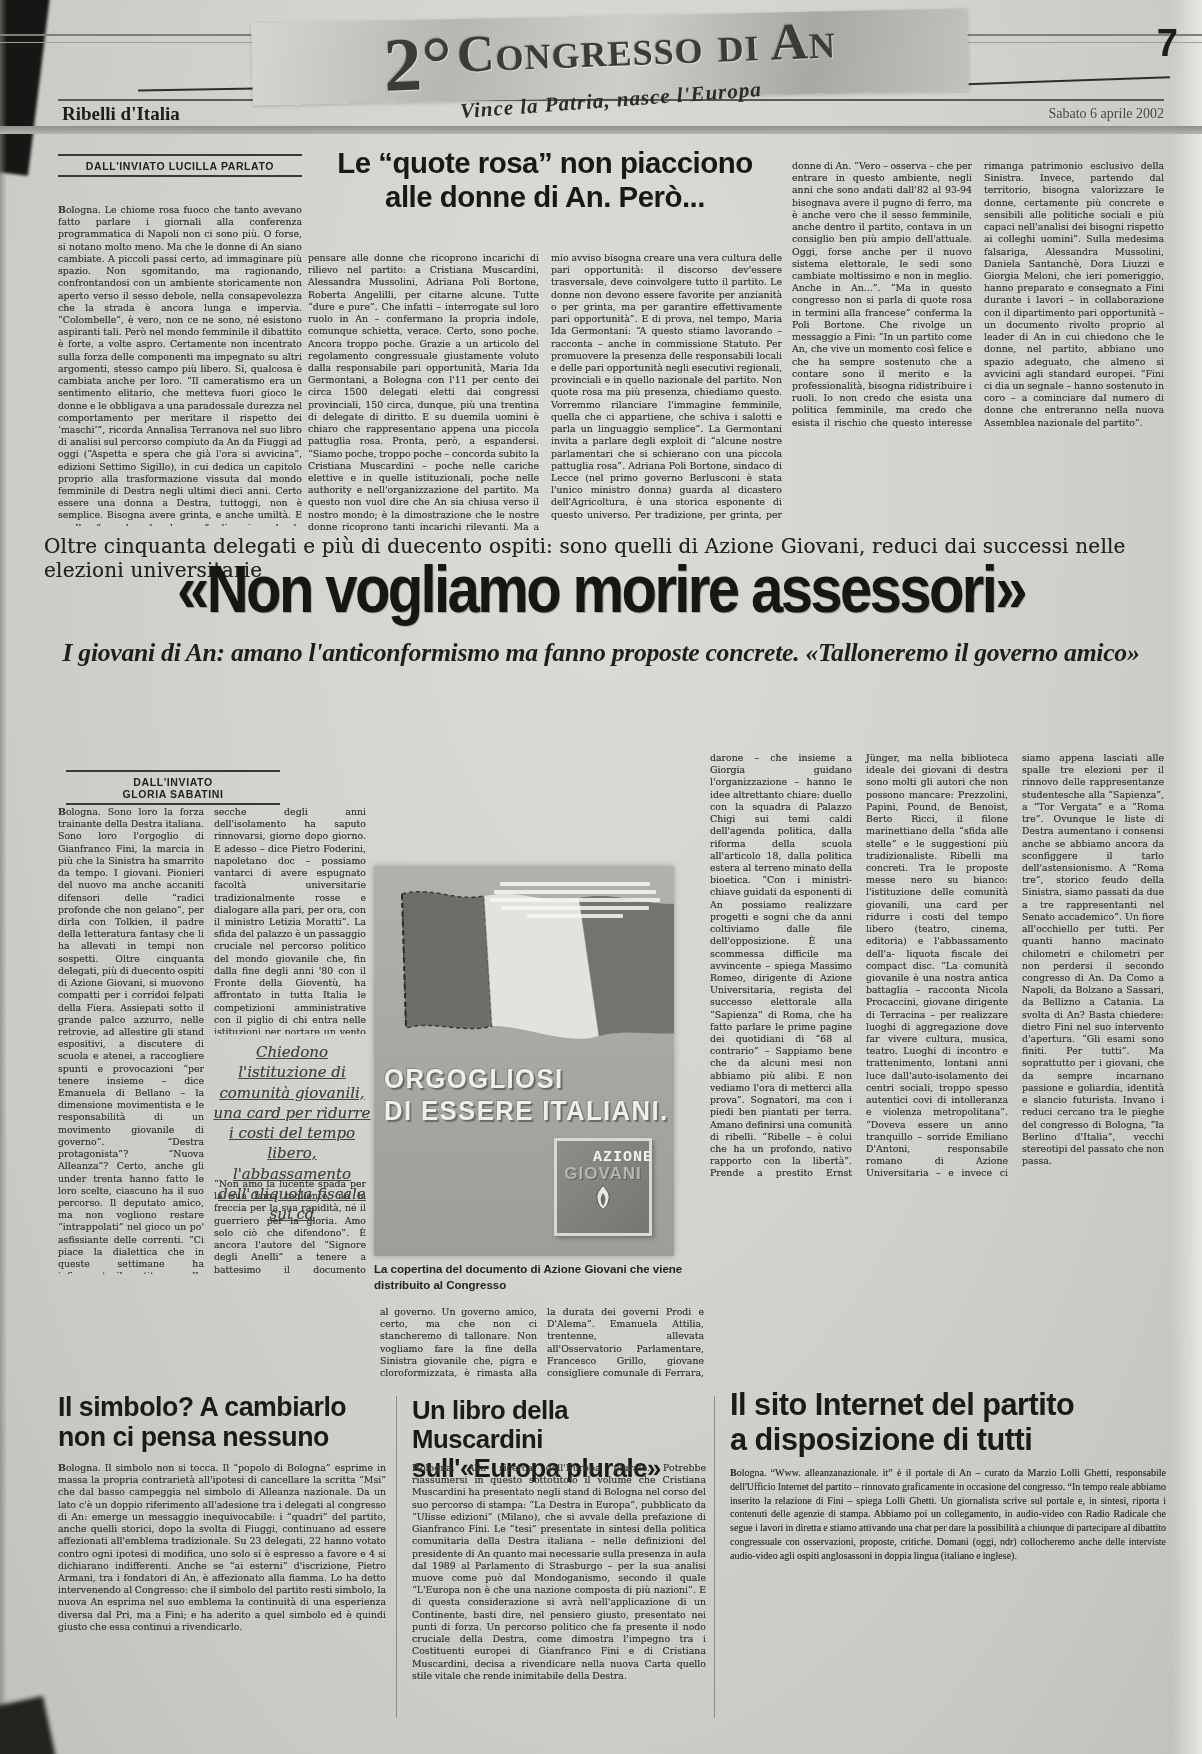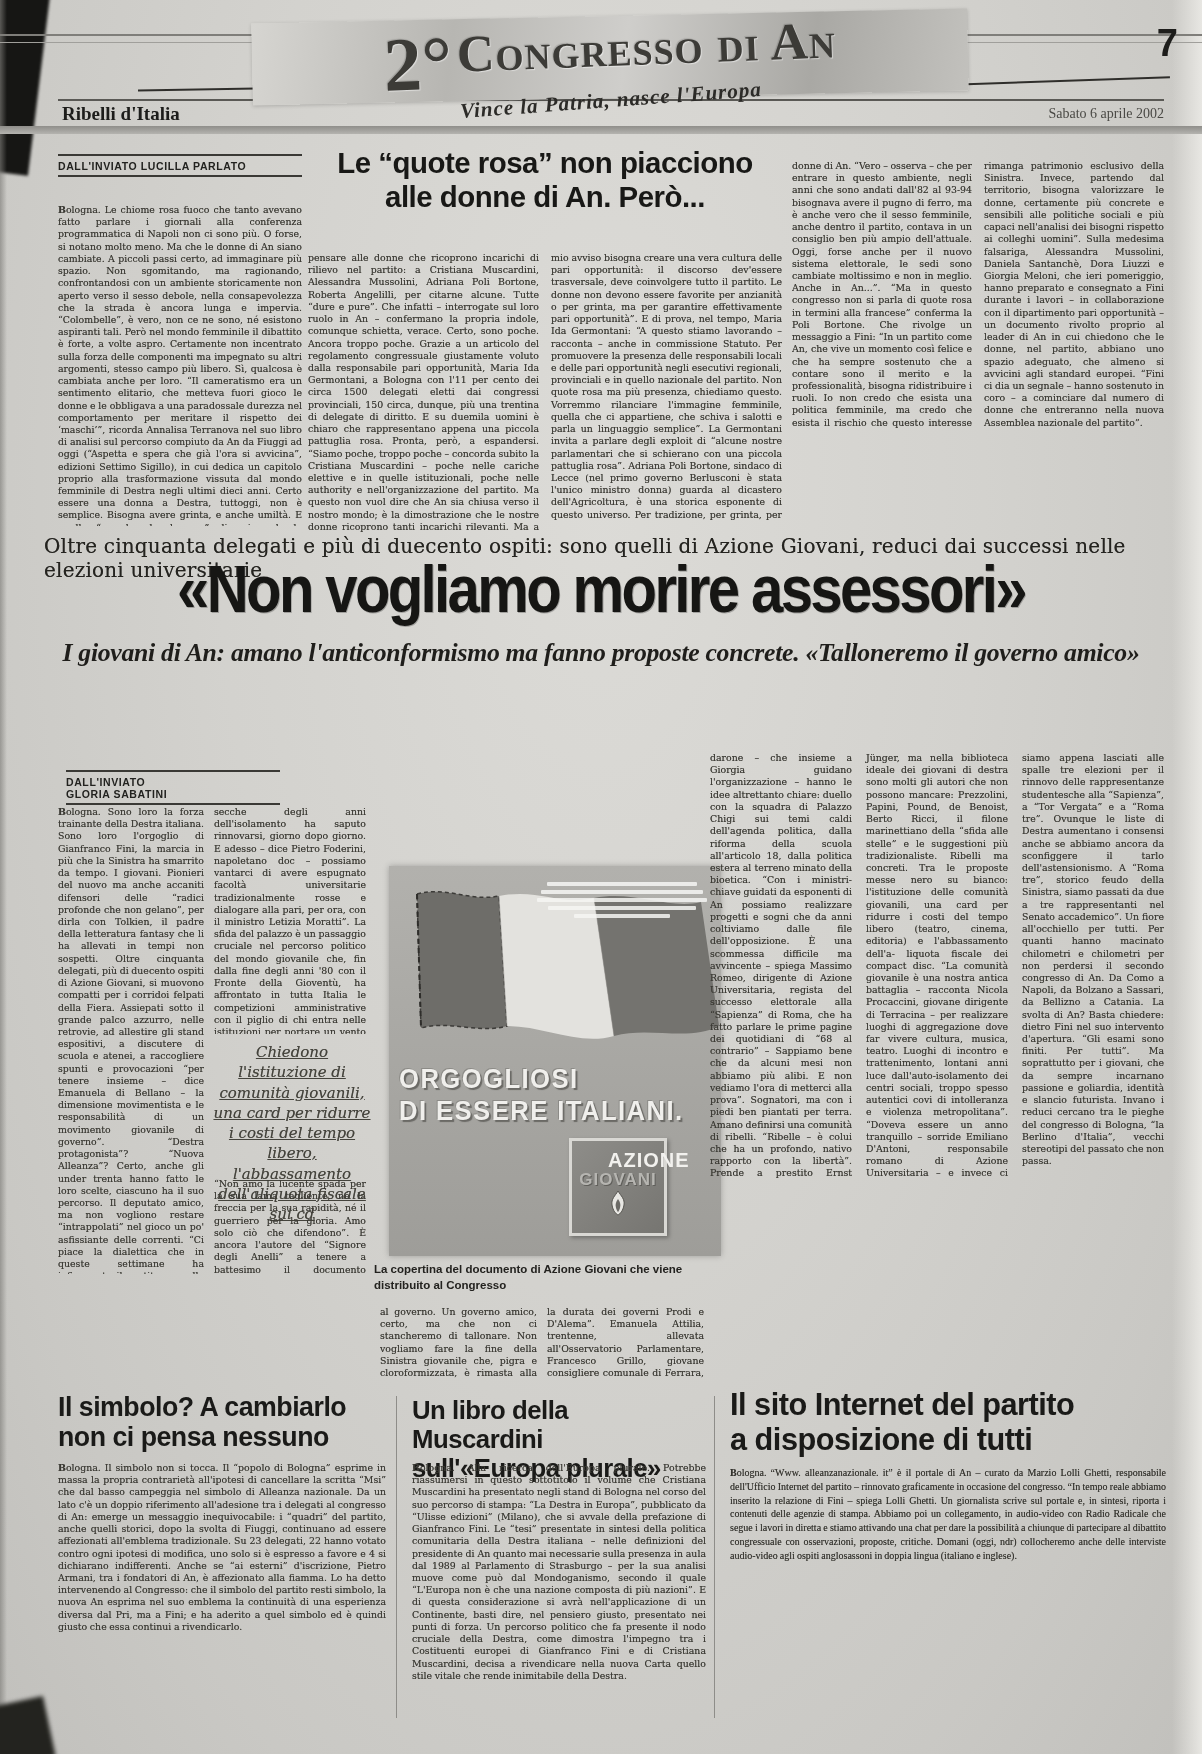--- a/index.html
+++ b/index.html
@@ -49,21 +49,21 @@
     background:linear-gradient(to bottom,#8f8e8a,#b4b3af);}
   
   .bodytext{
     font-family:"DejaVu Serif",serif;font-size:9.4px;line-height:1.3;text-align:justify;
     color:#3a3933;overflow:hidden;position:absolute;word-spacing:-0.4px;
     text-shadow:0 0 .5px rgba(70,68,62,.7);
   }
   .byline-box{
     position:absolute;border-top:2px solid #3a3935;border-bottom:2px solid #3a3935;
     font-family:"Liberation Sans",sans-serif;font-weight:bold;font-size:10.5px;
-    letter-spacing:.6px;color:#22221f;padding:4px 0 3px;
+    letter-spacing:.6px;text-align:center;color:#22221f;padding:4px 0 3px;
   }
   
   .h-quote-rosa{
     position:absolute;left:306px;top:146px;width:478px;text-align:center;
     font-family:"Liberation Sans",sans-serif;font-weight:800;font-size:30px;line-height:1.13;
     letter-spacing:-0.5px;color:#181816;transform:scaleX(.98);
   }
   .cols-2{column-count:2;column-gap:12px;margin-top:10px;}
   
   .kicker{position:absolute;left:44px;top:534px;width:1122px;
@@ -75,35 +75,35 @@
     font-family:"Liberation Serif",serif;font-style:italic;font-weight:bold;font-size:26px;
     color:#1f1e1b;transform:scaleX(.99);letter-spacing:-0.3px;white-space:nowrap;}
   
   .pull-quote{
     position:absolute;left:212px;top:1042px;width:160px;text-align:center;
     font-family:"DejaVu Serif",serif;font-style:italic;font-size:15px;line-height:1.35;
     color:#44433c;text-shadow:0 0 .5px rgba(70,68,60,.6);text-decoration:underline;
   }
   .cols-3{column-count:3;column-gap:14px;}
   
-  .poster{position:absolute;left:374px;top:866px;width:332px;height:390px;
+  .poster{position:absolute;left:374px;top:866px;width:300px;height:390px;
     background:linear-gradient(to bottom,#b2b1ad 0%,#a7a6a2 55%,#9e9d99 100%);
-    box-shadow:0 0 6px rgba(0,0,0,.25);overflow:hidden;margin-left:15px;}
+    box-shadow:0 0 6px rgba(0,0,0,.25);overflow:hidden;}
   .poster-minitext{position:absolute;right:14px;top:12px;width:170px;}
   .poster-minitext div{height:4px;margin:4px auto;background:rgba(246,246,243,.85);border-radius:1px;}
   .poster-headline{
     position:absolute;left:10px;top:198px;width:310px;text-align:left;
     font-family:"Liberation Sans",sans-serif;font-weight:900;font-size:27px;line-height:1.18;
     letter-spacing:1.5px;color:#f0efec;transform:scaleX(.95);transform-origin:left;
     text-shadow:2px 2px 1px #6a6965, -1px -1px 0 #8c8b87;
   }
   .ag-logo{position:absolute;left:180px;top:272px;width:92px;height:92px;
     border:3px solid #d9d8d4;background:linear-gradient(135deg,#8e8d89,#767571);
     box-shadow:2px 2px 4px rgba(0,0,0,.3);text-align:center;}
-  .ag-logo .l1{font-family:Liberation Sans, sans-serif;font-weight:900;font-size:20px;
+  .ag-logo .l1{font-family:Liberation Mono, monospace;font-weight:900;font-size:15px;
     letter-spacing:1px;color:#f2f1ee;margin-top:8px;padding-left:36px;}
   .ag-logo .l2{font-family:"Liberation Sans",sans-serif;font-weight:900;font-size:17px;
     letter-spacing:1px;color:#b6b5b1;text-shadow:1px 1px 0 #5f5e5a;margin-top:-2px;}
   .poster-caption{position:absolute;left:374px;top:1262px;width:330px;
     font-family:"Liberation Sans",sans-serif;font-weight:bold;font-size:11.5px;line-height:1.35;
     color:#23221f;}
   
   .bottom-headline{
     position:absolute;font-family:"Liberation Sans",sans-serif;font-weight:800;color:#1a1a18;
     letter-spacing:-0.5px;line-height:1.12;transform:scaleX(.99);transform-origin:left;

